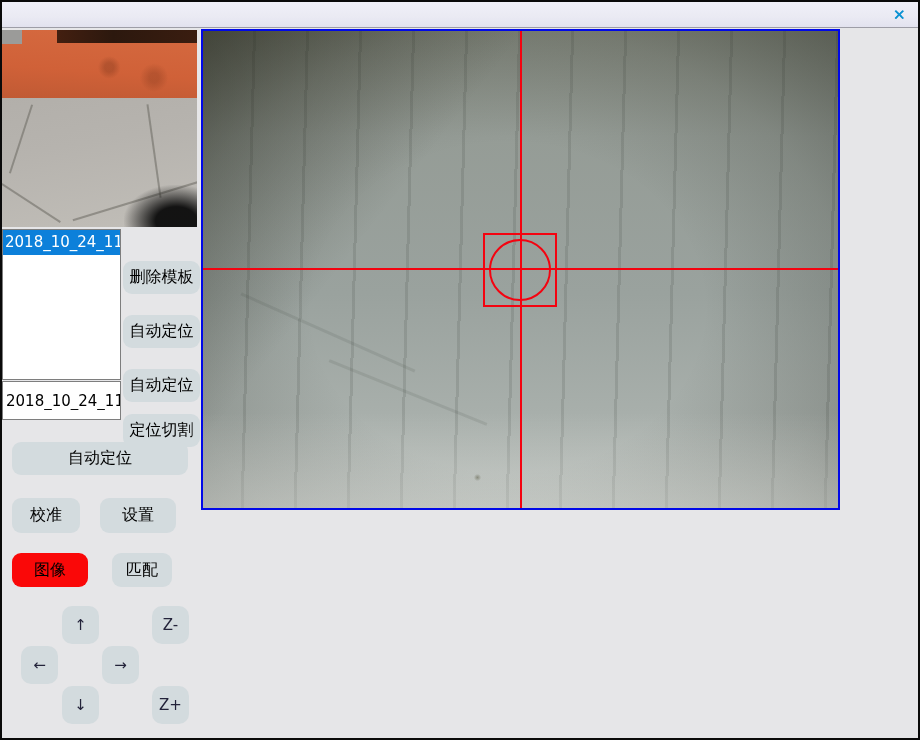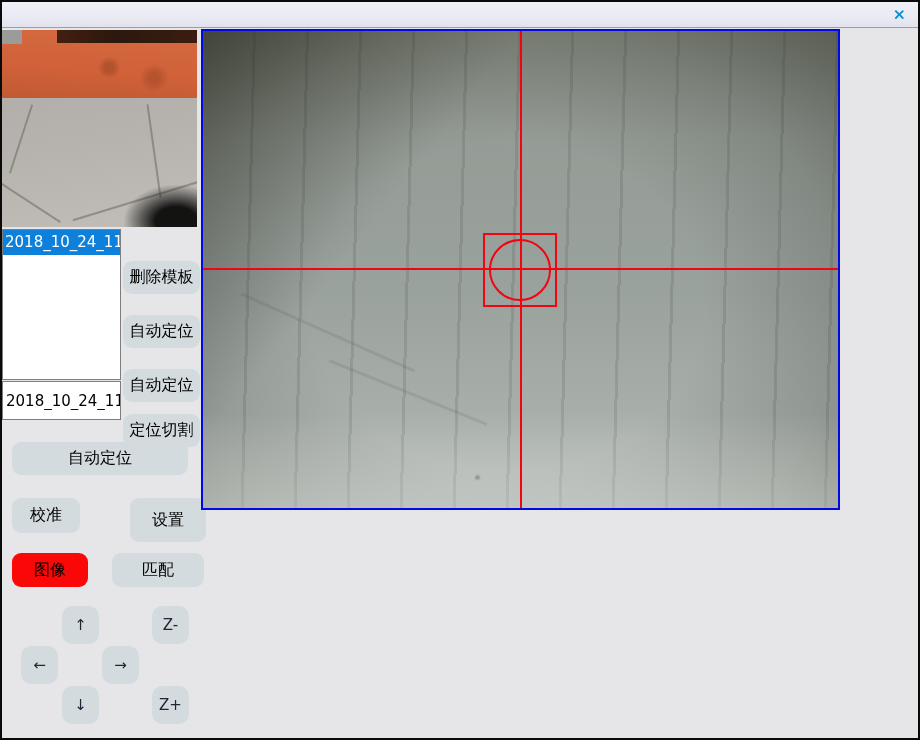--- a/index.html
+++ b/index.html
@@ -142,23 +142,23 @@
 
   <input class="name-field" type="text" value="2018_10_24_11" style="">
 
   <button class="btn tmpl-btn" style="top:230px">删除模板</button>
   <button class="btn tmpl-btn" style="top:284px">自动定位</button>
   <button class="btn tmpl-btn" style="top:338px">自动定位</button>
   <button class="btn tmpl-btn" style="top:383px">定位切割</button>
 
   <button class="btn" style="left:10px;top:440px;width:176px;height:33px">自动定位</button>
   <button class="btn" style="left:10px;top:496px;width:68px;height:35px">校准</button>
-  <button class="btn" style="left:128px;top:496px;width:76px;height:44px">设置</button>
+  <button class="btn" style="left:98px;top:496px;width:76px;height:35px">设置</button>
   <button class="btn btn-red" style="left:10px;top:551px;width:76px;height:34px">图像</button>
-  <button class="btn" style="left:110px;top:551px;width:92px;height:34px">匹配</button>
+  <button class="btn" style="left:110px;top:551px;width:60px;height:34px">匹配</button>
 
   <button class="btn jog-btn" style="left:60px;top:604px">↑</button>
   <button class="btn jog-btn" style="left:150px;top:604px">Z-</button>
   <button class="btn jog-btn" style="left:19px;top:644px">←</button>
   <button class="btn jog-btn" style="left:100px;top:644px">→</button>
   <button class="btn jog-btn" style="left:60px;top:684px">↓</button>
   <button class="btn jog-btn" style="left:150px;top:684px">Z+</button>
 
   <div class="camera">
     <div class="cam-img"></div>

